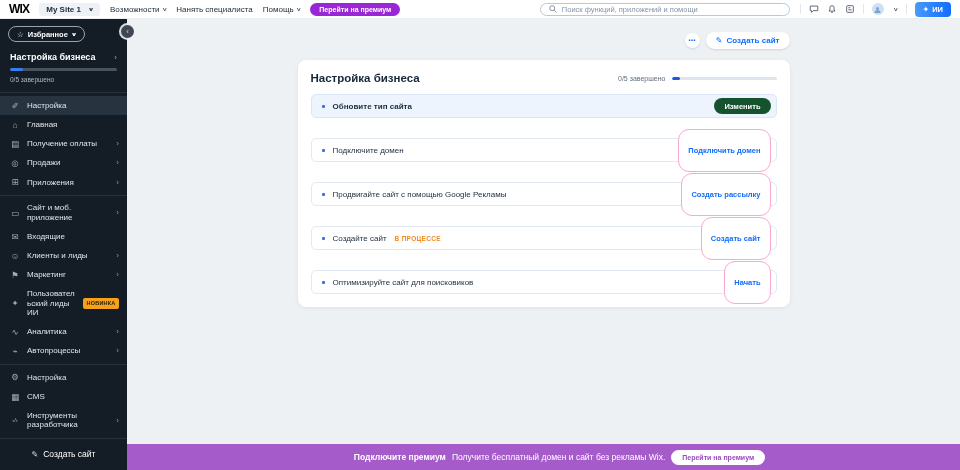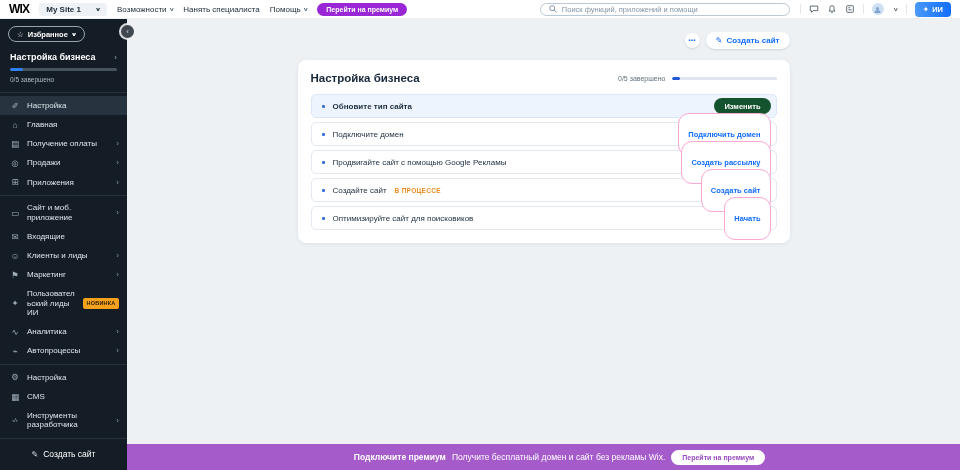--- a/index.html
+++ b/index.html
@@ -2,21 +2,21 @@
 <html><head>
 <meta charset="utf-8">
 <style>
   *{box-sizing:border-box;margin:0;padding:0;}
   html,body{width:960px;height:470px;overflow:hidden;}
   body{font-family:"Liberation Sans","DejaVu Sans",sans-serif;background:#fff;position:relative;color:#1b2a38;}
 
   
   .topbar{height:19px;display:flex;align-items:center;padding:0 9px;gap:10px;background:#fff;border-bottom:1px solid #eceff2;position:relative;z-index:3;}
   .logo{font-weight:800;font-size:12px;letter-spacing:-0.8px;color:#000;}
-  .site-pill{background:#eef1f5;border-radius:3px;padding:2px 7px;font-size:8px;font-weight:700;display:flex;gap:15px;align-items:center;cursor:pointer;}
+  .site-pill{background:#eef1f5;border-radius:3px;padding:2px 7px;font-size:8px;font-weight:700;display:flex;gap:8px;align-items:center;cursor:pointer;}
   .tnav{font-size:8px;display:flex;gap:3px;align-items:center;cursor:pointer;}
   .caret{font-size:5px;color:#33434f;transform:scaleX(1.5);display:inline-block;}
   .premium-pill{background:#9a27d6;color:#fff;font-size:7px;font-weight:700;padding:3px 9px;border-radius:10px;cursor:pointer;white-space:nowrap;}
   .search{margin-left:auto;width:250px;height:13px;border:1px solid #bac8d6;border-radius:8px;display:flex;align-items:center;gap:4px;padding:0 7px;background:#fff;}
   .search .ph{font-size:7.5px;color:#8496a8;white-space:nowrap;overflow:hidden;}
   .tb-icons{display:flex;align-items:center;gap:8px;}
   .icon-btn{display:flex;align-items:center;cursor:pointer;}
   .icon-btn svg{width:10px;height:10px;stroke:#42515f;fill:none;stroke-width:2;}
   .vsep{width:1px;height:10px;background:#e2e7ec;}
   .avatar{width:12px;height:12px;border-radius:50%;background:#cfe0f2;display:flex;align-items:center;justify-content:center;overflow:hidden;cursor:pointer;}
@@ -63,21 +63,21 @@
   .more-btn::after{content:"⋯";}
   .create-pill{background:#fff;color:#116dff;font-size:8px;font-weight:700;border-radius:12px;padding:4px 10px;display:flex;gap:4px;align-items:center;box-shadow:0 1px 2px rgba(22,45,61,.15);cursor:pointer;}
   .create-pill .pencil{font-size:8px;}
   .card{background:#fff;border-radius:8px;margin-top:11px;padding:12px 13px 13px;box-shadow:0 1px 4px rgba(22,45,61,.08);}
   .card-head{display:flex;align-items:center;margin-bottom:10px;}
   .card-title{font-size:11.5px;font-weight:700;color:#17273b;}
   .card-progress-group{margin-left:auto;display:flex;align-items:center;gap:6px;}
   .cp-label{font-size:7px;color:#5f6f7e;}
   .cp-track{width:105px;height:3px;background:#dfe5ec;border-radius:2px;overflow:hidden;}
   .cp-fill{height:100%;background:#2257d8;border-radius:2px;}
-  .task{display:flex;align-items:center;gap:8px;border:1px solid #e3e9f0;border-radius:5px;height:24px;padding:0 5px 0 10px;margin-bottom:4px;background:#fff;cursor:pointer;}
+  .task{display:flex;align-items:center;gap:8px;border:1px solid #e3e9f0;border-radius:5px;height:24px;padding:0 5px 0 10px;margin-bottom:20px;background:#fff;cursor:pointer;}
   .task:last-child{margin-bottom:0;}
   .task.hl{background:#eef4fd;border-color:#d9e6f8;}
   .task .dot{width:3px;height:3px;background:#3e6fe0;border-radius:1px;flex-shrink:0;}
   .task .tl{font-size:8px;color:#1c2c3d;}
   .task.hl .tl{font-weight:700;}
   .task .status{font-size:6.5px;font-weight:700;color:#ef8b1f;letter-spacing:.3px;}
   .task .spacer{flex:1;}
   .btn{font-size:7.5px;font-weight:700;border-radius:11px;padding:3.5px 10px;white-space:nowrap;cursor:pointer;border:none;font-family:inherit;}
   .btn.primary{background:#14532d;color:#fff;}
   .btn.outline{border:1px solid #f9a8d4;color:#116dff;background:#fff;padding:16px 9px;}

